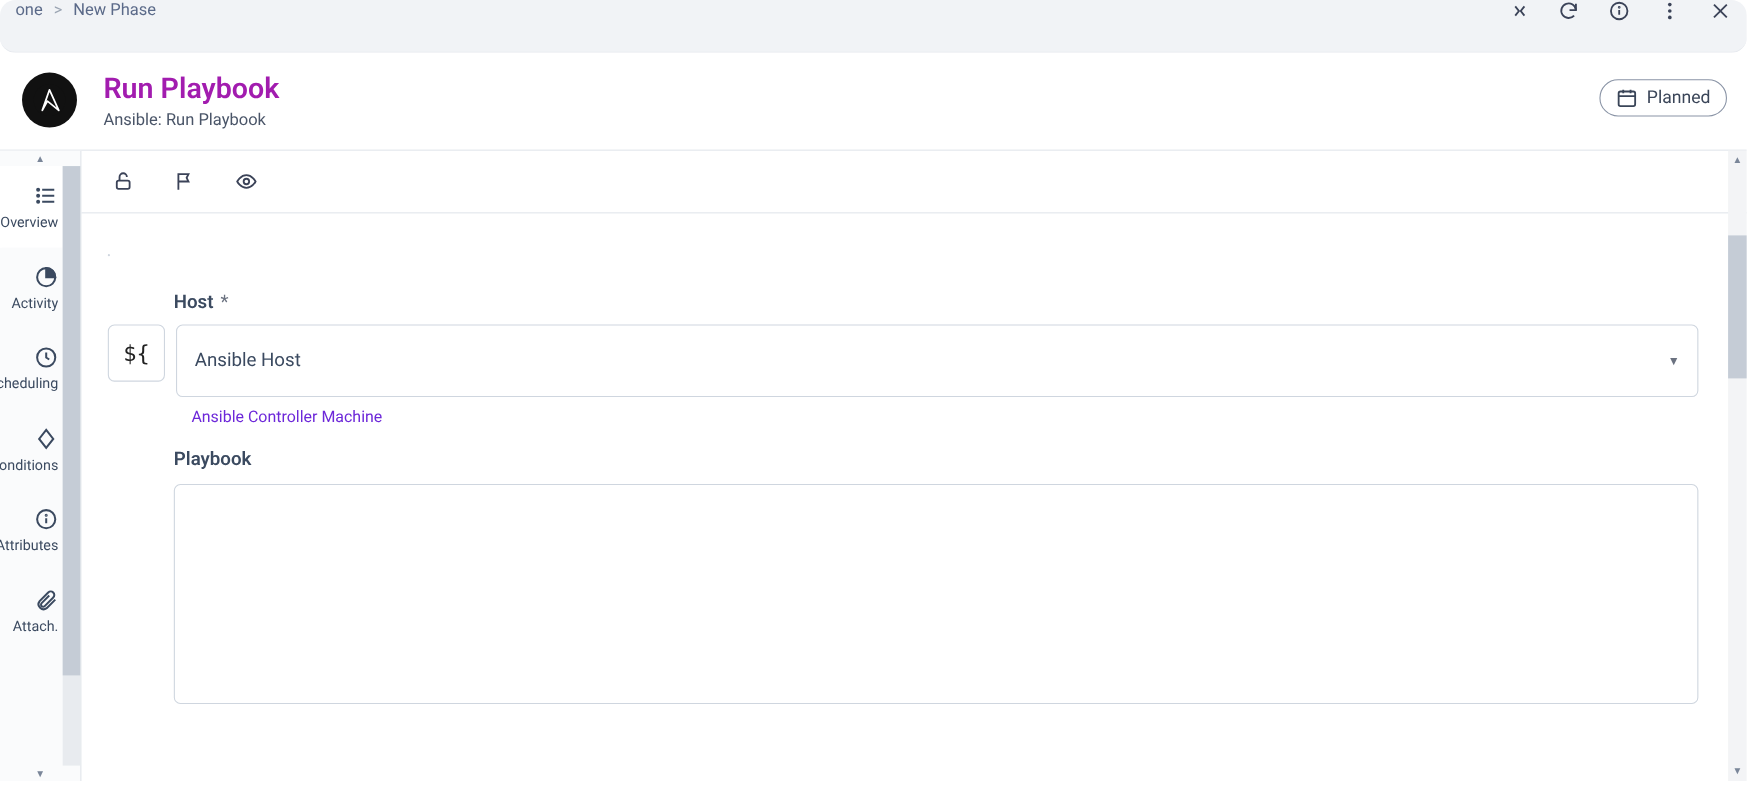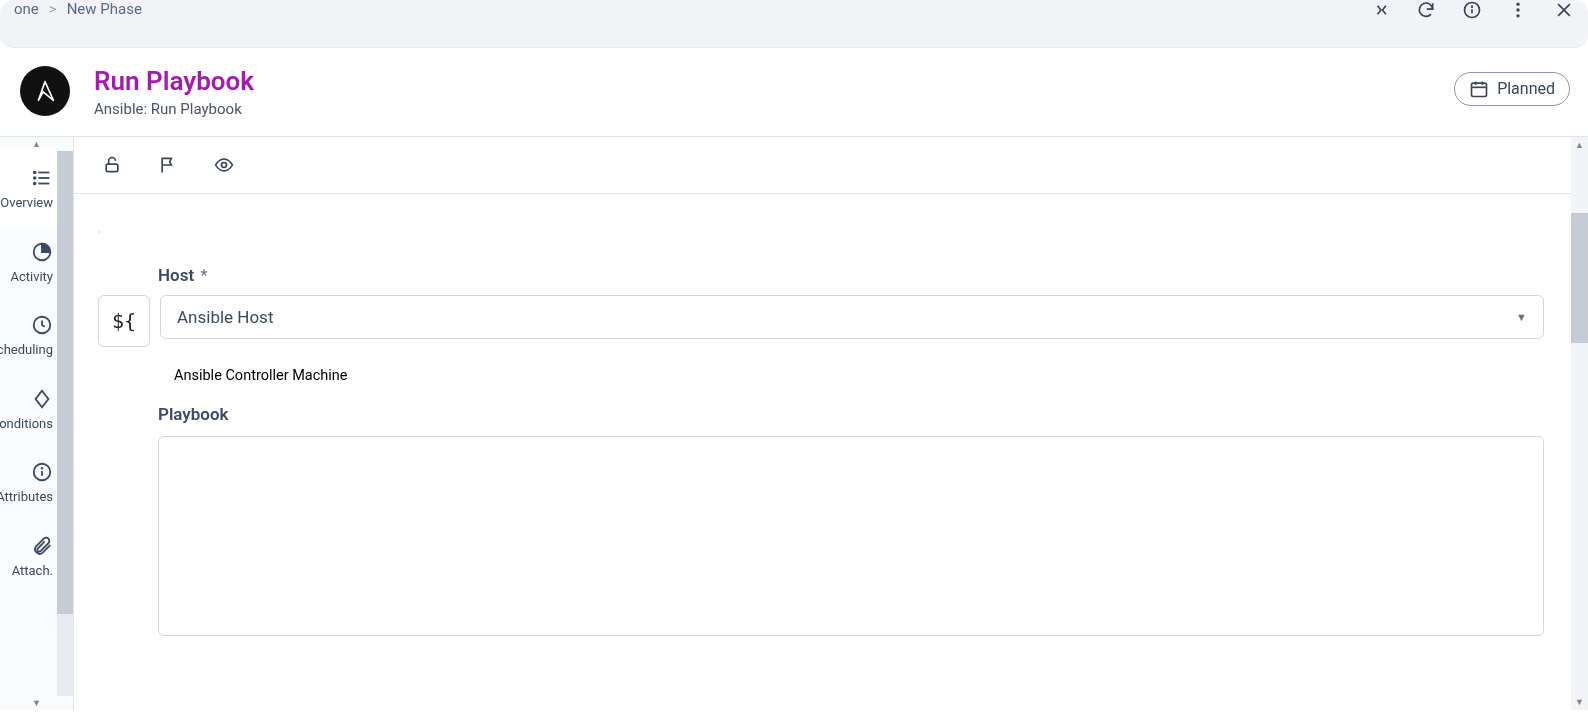--- a/index.html
+++ b/index.html
@@ -67,23 +67,23 @@
   .tabs { display: inline-flex; border: 1px solid var(--border); border-radius: 6px; overflow: hidden; }
   .tab { padding: 10px 16px; font-size: 17px; color: #3b4a60; cursor: pointer; }
   .tab + .tab { border-left: 1px solid var(--border); }
   .tab.active { background: #eef2f7; color: #466b9b; }
 
   .form { margin-top: 28px; }
   .field-label { font-size: 17px; font-weight: 600; color: var(--label); margin-left: 60px; }
   .field-label .req { color: #6b7280; font-weight: 400; margin-left: 2px; }
   .field-row { display: flex; gap: 10px; margin-top: 10px; }
   .var-btn { width: 52px; height: 52px; border: 1px solid var(--border); border-radius: 6px; display: flex; align-items: center; justify-content: center; font-family: monospace; font-size: 20px; color: #222; cursor: pointer; background: #fff; }
-  .select { flex: 1; height: 44px; border: 1px solid var(--border); border-radius: 6px; display: flex; align-items: center; padding: 0 16px; font-size: 17px; color: #3b4a60; justify-content: space-between; cursor: pointer; }
+  .select { flex: 1; height: 66px; border: 1px solid var(--border); border-radius: 6px; display: flex; align-items: center; padding: 0 16px; font-size: 17px; color: #3b4a60; justify-content: space-between; cursor: pointer; }
   .select .caret { font-size: 11px; color: #6b7280; }
-  .hint { margin-left: 76px; margin-top: 20px; font-size: 14.5px; color: #000000; }
+  .hint { margin-left: 76px; margin-top: 10px; font-size: 14.5px; color: #6d28d9; }
 
   .field-block2 { margin-top: 20px; }
   .textarea { margin-top: 12px; margin-left: 60px; width: calc(100% - 60px); height: 200px; border: 1px solid var(--border); border-radius: 6px; padding: 14px; font-size: 15px; color: #3b4a60; resize: none; font-family: inherit; }
 
   svg { display: block; }
 </style>
 </head>
 <body>
 
 <div class="topbar">

